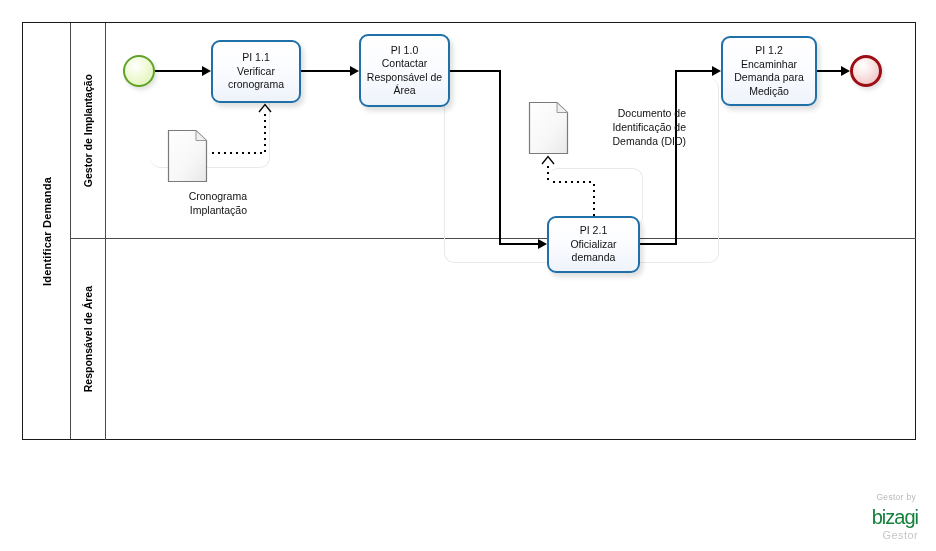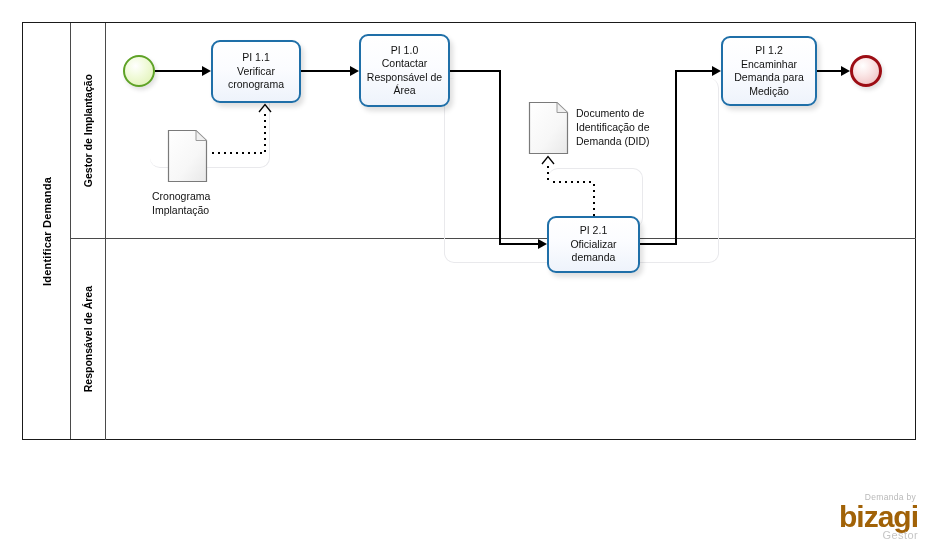--- a/index.html
+++ b/index.html
@@ -98,21 +98,21 @@
     bottom: 0;
   }
 
   
   .shapes {
     position: absolute;
     left: 0; top: 0;
     width: 936px; height: 551px;
     pointer-events: none;
   }
-  .shapes > * { pointer-events: auto; }
+  .shapes > * { pointer-events: auto; text-align: right; }
 
   
   .event {
     position: absolute;
     border-radius: 50%;
     box-sizing: border-box;
   }
   .event-start {
     width: 32px; height: 32px;
     border: 2px solid #5ea226;
@@ -217,25 +217,25 @@
     text-align: right;
     user-select: none;
   }
   .logo-powered {
     font-size: 8.5px;
     color: #b9b9b9;
     letter-spacing: 0.3px;
     margin-right: 2px;
   }
   .logo-main {
-    font-size: 30px;
+    font-size: 20px;
     line-height: 30px;
-    color: #a16207;
+    color: #15803d;
     letter-spacing: -1px;
-    font-weight: bold;
+    font-weight: normal;
   }
   .logo-modeler {
     font-size: 11px;
     color: #c6c6c6;
     letter-spacing: 0.4px;
     margin-top: -3px;
   }
 </style>
 </head>
 <body>
@@ -364,18 +364,18 @@
     <div class="dot-v" style="left:547px; top:164px; height:19px;"></div>
     <div class="assoc-open-up" style="left:541px; top:155px;">
       <svg width="14" height="10">
           <path d="M1 9 L7 1.5 L13 9" fill="none" stroke="#000" stroke-width="1.3"></path>
         </svg>
     </div>
 
   </div>
 
   <div class="logo">
-    <div class="logo-powered">Demanda by</div>
+    <div class="logo-powered">Gestor by</div>
     <div class="logo-main">bizagi</div>
     <div class="logo-modeler">Gestor</div>
   </div>
 
 </div>
 
 </body></html>

